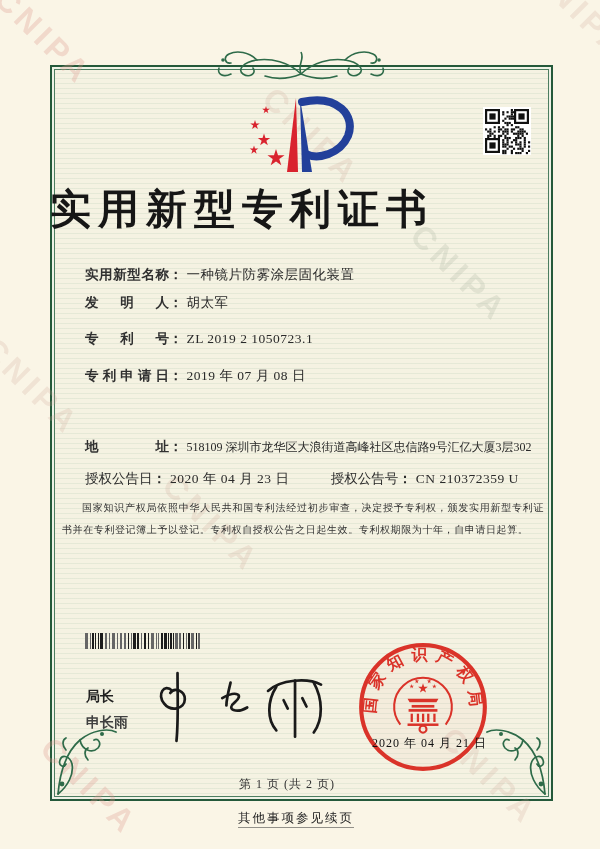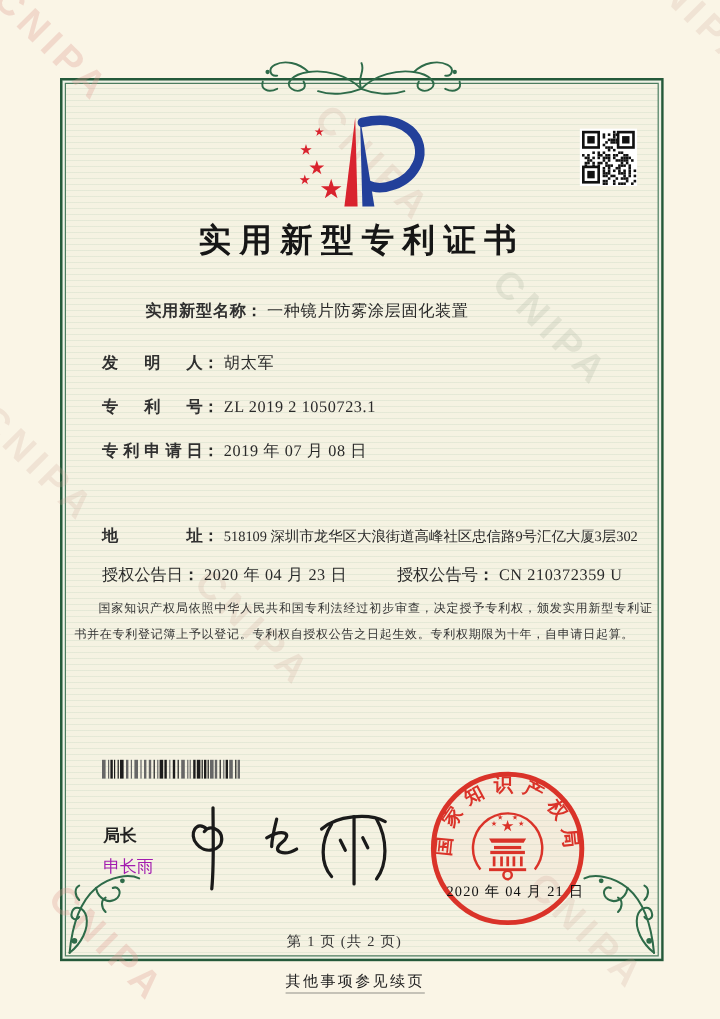--- a/index.html
+++ b/index.html
@@ -22,40 +22,40 @@
     position:absolute;left:50px;top:65px;width:499px;height:732px;z-index:0;
     background:
       repeating-linear-gradient(0deg, rgba(130,175,145,0.14) 0 1px, rgba(0,0,0,0) 1px 5px),
       #f5f2e2;
     border:2px solid #24593a;
     box-shadow: inset 0 0 0 2px #eef2e6, inset 0 0 0 3px #4c7d60;
   }
   .z2{position:absolute;z-index:2;}
   .cert-no{left:85px;top:100px;font-size:14px;letter-spacing:2px;color:#3c3c3c;}
   .title{
-    left:50px;top:182px;width:503px;text-align:center;
-    font-size:27px;font-weight:bold;letter-spacing:7px;color:#161616;
+    left:50px;top:182px;width:503px;text-align:left;
+    font-size:41px;font-weight:bold;letter-spacing:7px;color:#161616;
   }
   .frow{left:85px;font-size:13.5px;color:#2a2a2a;white-space:nowrap;}
   .flabel{
     display:inline-block;width:84px;vertical-align:top;
     text-align:justify;text-align-last:justify;font-weight:600;color:#303030;
   }
   .colon{display:inline-block;font-weight:600;margin:0 4px 0 0;}
   .fvalue{letter-spacing:0.5px;}
   .fvalue.addr{font-size:12px;letter-spacing:0;}
   .grant2{margin-left:38px;}
   .glabel{font-weight:400;}
   .body-text{
     left:62px;top:497px;width:482px;font-size:10px;line-height:21.5px;
     text-align:justify;color:#333;letter-spacing:0.6px;
   }
   .body-text p{margin:0;text-indent:2em;}
   .sig-title{left:86px;top:688px;font-size:14px;font-weight:600;color:#222;}
-  .sig-name{left:86px;top:714px;font-size:14px;font-weight:400;color:#a21caf;}
+  .sig-name{left:86px;top:714px;font-size:14px;font-weight:700;color:#404040;}
   .footer-page{left:50px;top:776px;width:474px;text-align:center;font-size:12px;color:#333;letter-spacing:1px;}
   .note{
     left:0;top:810px;width:592px;text-align:center;font-size:12.5px;color:#222;
     letter-spacing:2px;
   }
   .note span{border-bottom:1px solid rgba(60,60,60,0.55);padding-bottom:2px;}
   .seal-date{left:372px;top:735px;font-size:12px;color:#111;letter-spacing:1px;z-index:4;}
   svg{display:block;}
 </style>
 </head>
@@ -254,21 +254,21 @@
         <rect x="42.85" y="25.65" width="2.15" height="2.15"></rect>
         <rect x="42.85" y="45" width="2.15" height="2.15"></rect>
         <rect x="45" y="34.25" width="2.15" height="2.15"></rect>
         <rect x="45" y="38.55" width="2.15" height="2.15"></rect>
         <rect x="45" y="42.85" width="2.15" height="2.15"></rect>
       </g>
   </svg>
 
   <div class="z2 title">实用新型专利证书</div>
 
-  <div class="z2 frow" style="top:250px;margin-left:36px;">
+  <div class="z2 frow" style="top:266px;">
     <span class="flabel">实用新型名称</span><span class="colon">：</span><span class="fvalue">一种镜片防雾涂层固化装置</span>
   </div>
   <div class="z2 frow" style="top:294px;">
     <span class="flabel">发明人</span><span class="colon">：</span><span class="fvalue">胡太军</span>
   </div>
   <div class="z2 frow" style="top:330px;">
     <span class="flabel">专利号</span><span class="colon">：</span><span class="fvalue">ZL 2019 2 1050723.1</span>
   </div>
   <div class="z2 frow" style="top:367px;">
     <span class="flabel">专利申请日</span><span class="colon">：</span><span class="fvalue">2019 年 07 月 08 日</span>

